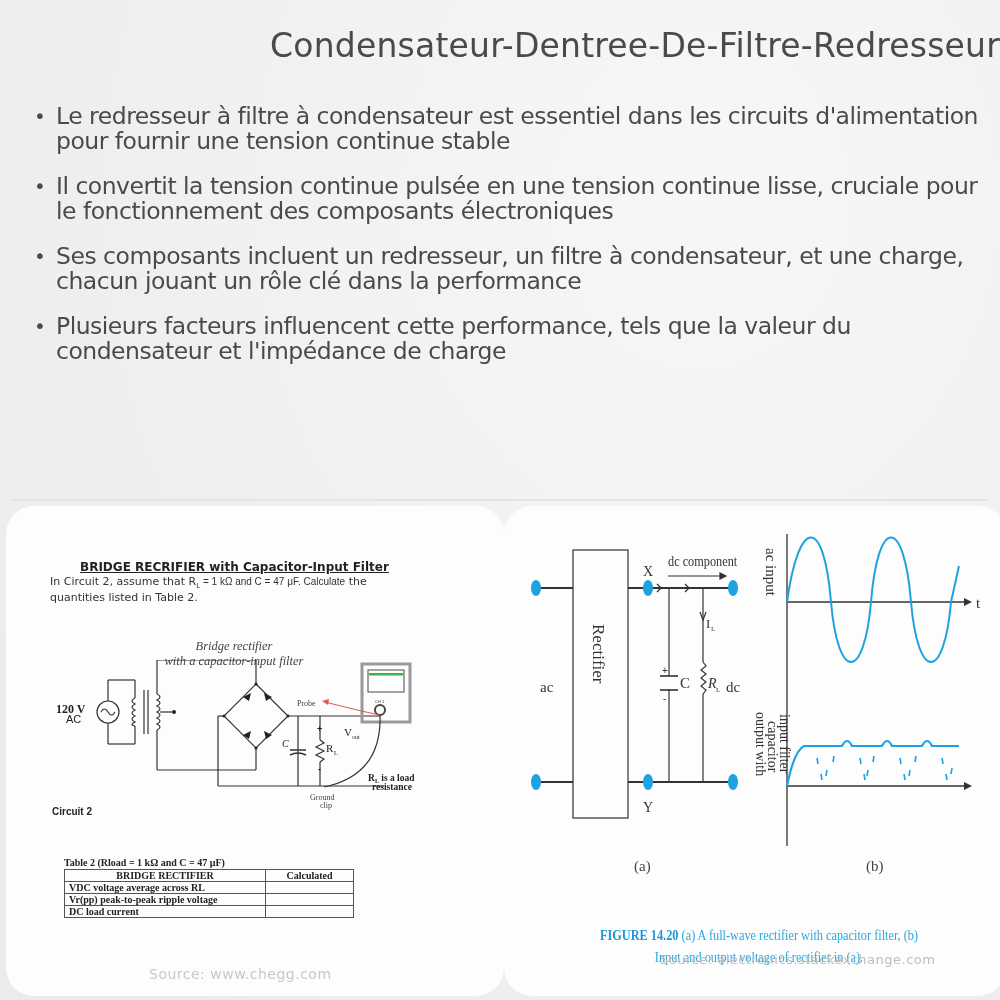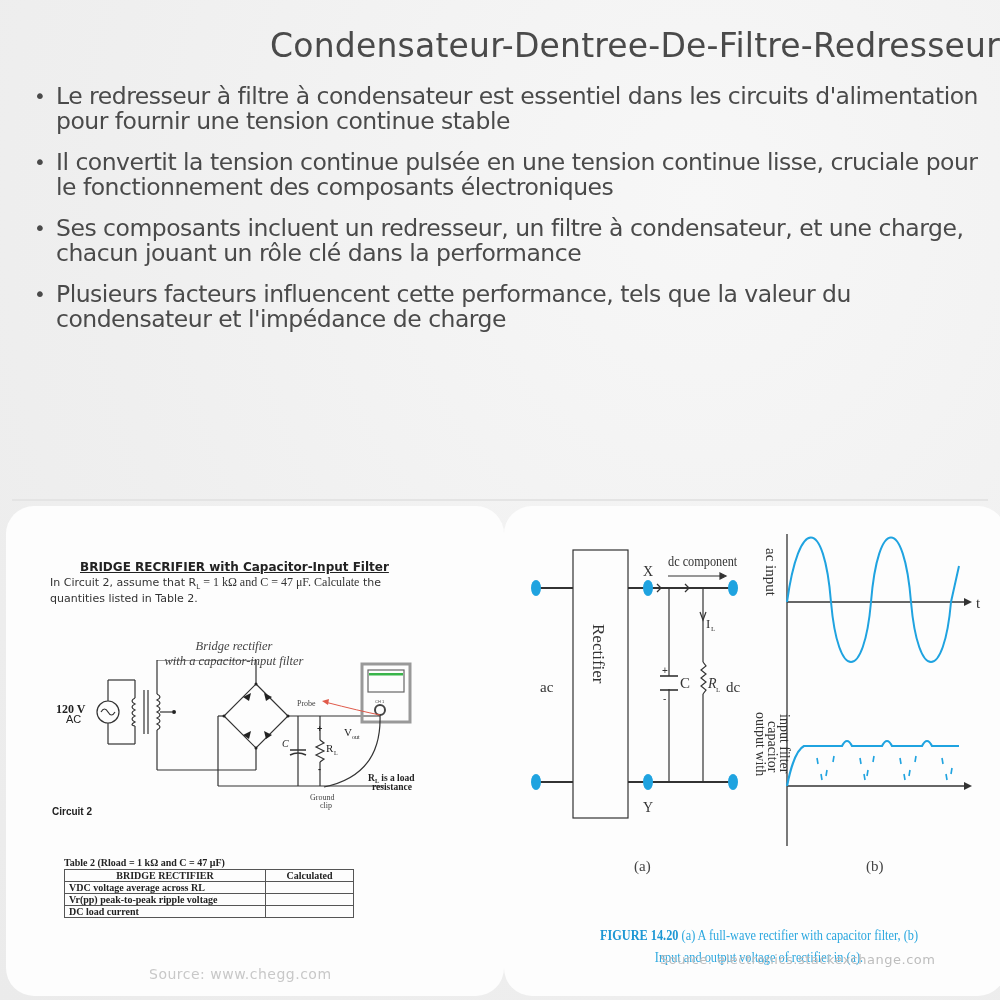--- a/index.html
+++ b/index.html
@@ -10,40 +10,40 @@
     color:#444;
     position:relative;
   }
   .title {
     position:absolute; top:26px; left:0; width:1000px; text-align:right;
     font-size:33px; color:#4a4a4a; letter-spacing:0.2px; font-weight:normal;
   }
   .bullets { position:absolute; top:84px; left:30px; width:950px; margin:0; padding:0; list-style:none; }
   .bullets li {
     position:relative; padding-left:26px; font-size:23.5px; line-height:25px;
-    color:#4a4a4a; margin-bottom:16px; letter-spacing:-0.5px;
+    color:#4a4a4a; margin-bottom:16px; letter-spacing:-0.5px;margin-top:20px;
   }
   .bullets li::before { content:"•"; position:absolute; left:4px; top:0; font-size:20px; }
   .divider {
     position:absolute; top:499px; left:12px; width:976px; height:2px;
     background:#e4e4e4;
   }
   .card {
     position:absolute; top:506px; background:#fdfdfd; border-radius:28px;padding-left:12px;
   }
   .card-left { left:6px; width:486px; height:490px; }
   .card-right { left:504px; width:490px; height:490px; }
   .doc-heading {
     position:absolute; top:54px; left:74px; font-size:12px; font-weight:bold;
     text-decoration:underline; color:#222;
   }
   .doc-para {
     position:absolute; top:70px; left:44px; width:370px; font-size:11px; line-height:12px; color:#333;
   }
-  .doc-para .serif { font-family:Liberation Serif, serif; font-size:12px; }
+  .doc-para .serif { font-family:Liberation Sans, sans-serif; font-size:10px; }
   .caption-italic {
     position:absolute; font-family:"Liberation Serif", serif; font-style:italic;
     font-size:12.5px; color:#444; text-align:center; width:200px;
   }
   .svg-abs { position:absolute; }
   .table-caption {
     position:absolute; top:351px; left:58px; font-family:"Liberation Serif", serif;
     font-size:10px; font-weight:bold; color:#222;
   }
   table.bridge {

